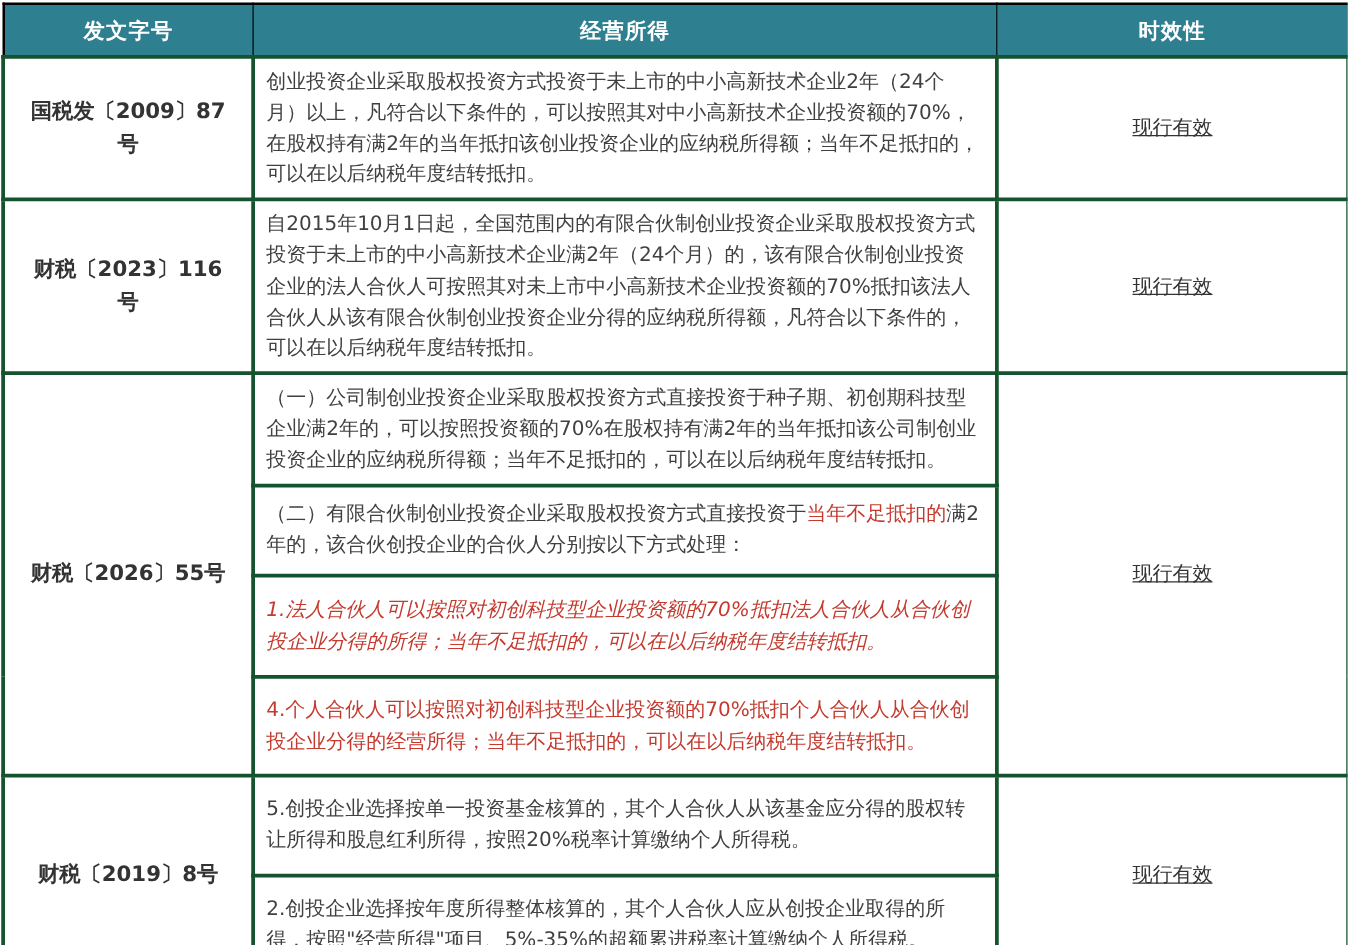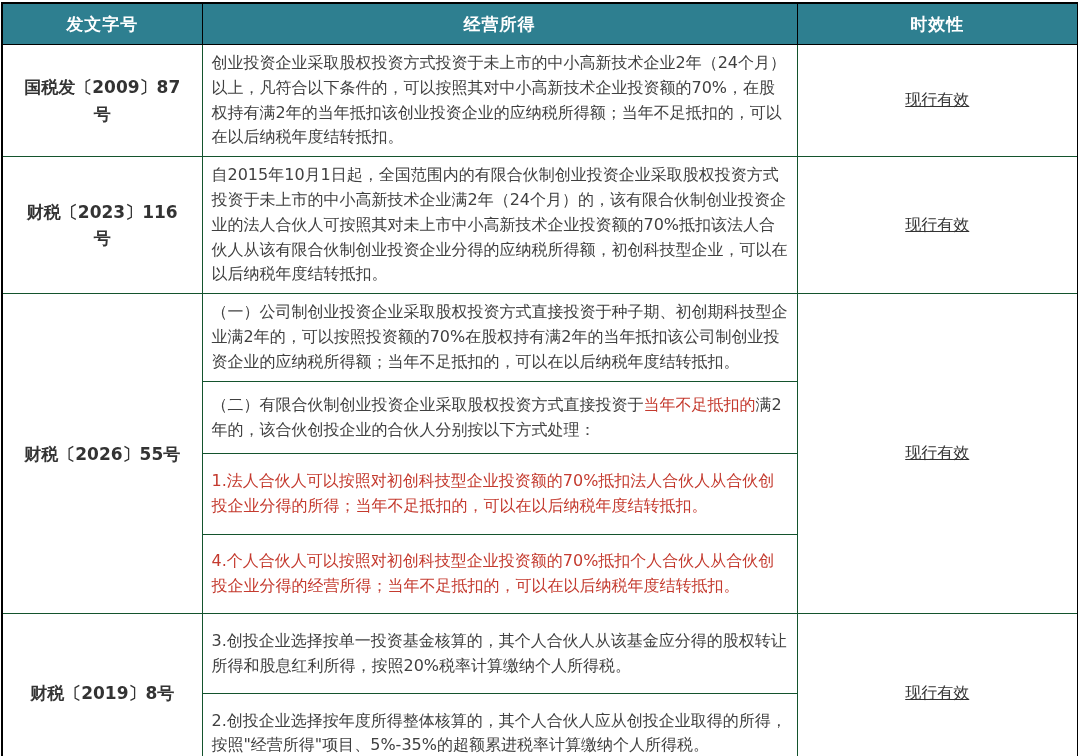--- a/index.html
+++ b/index.html
@@ -32,21 +32,21 @@
     color: #ffffff;
     font-size: 17px;
     font-weight: bold;
     text-align: center;
     vertical-align: middle;
     border: 1px solid #000000;
     height: 38px;
     letter-spacing: 1px;
   }
   .reg-table td {
-    border: 1px solid #14532d;
+    border: 3px solid #14532d;
     vertical-align: middle;
     font-size: 16px;
     color: #404040;
     line-height: 1.55;
     padding: 6px 9px;
     box-sizing: border-box;
     word-break: break-all;
     margin-left: 16px;
   }
   td.doc-cell {
@@ -64,21 +64,21 @@
     text-decoration: underline;
   }
   td.content-cell { text-align: left; }
   .t-red { color: #C43A2E; }
 
   tr.h-head  { height: 40px; }
   tr.h-r1    { height: 112px; }
   tr.h-r2    { height: 112px; }
   tr.h-c1    { height: 88px; }
   tr.h-c2    { height: 72px; }
-  tr.h-c3    { height: 81px; }
+  tr.h-c3    { height: 81px; font-style: italic; }
   tr.h-c4    { height: 79px; }
   tr.h-d1    { height: 80px; }
   tr.h-d2    { height: 80px; }
 </style>
 </head>
 <body>
 
 <div class="page">
   <table class="reg-table">
     <colgroup>
@@ -99,21 +99,21 @@
         <td class="doc-cell">国税发〔2009〕87号</td>
         <td class="content-cell">
           <span>创业投资企业采取股权投资方式投资于未上市的中小高新技术企业2年（24个月）以上，凡符合以下条件的，可以按照其对中小高新技术企业投资额的70%，在股权持有满2年的当年抵扣该创业投资企业的应纳税所得额；当年不足抵扣的，可以在以后纳税年度结转抵扣。</span>
         </td>
         <td class="validity-cell">现行有效</td>
       </tr>
 
       <tr class="h-r2">
         <td class="doc-cell">财税〔2023〕116号</td>
         <td class="content-cell">
-          <span>自2015年10月1日起，全国范围内的有限合伙制创业投资企业采取股权投资方式投资于未上市的中小高新技术企业满2年（24个月）的，该有限合伙制创业投资企业的法人合伙人可按照其对未上市中小高新技术企业投资额的70%抵扣该法人合伙人从该有限合伙制创业投资企业分得的应纳税所得额，初创科技型企业，可以在以后纳税年度结转抵扣。</span>
+          <span>自2015年10月1日起，全国范围内的有限合伙制创业投资企业采取股权投资方式投资于未上市的中小高新技术企业满2年（24个月）的，该有限合伙制创业投资企业的法人合伙人可按照其对未上市中小高新技术企业投资额的70%抵扣该法人合伙人从该有限合伙制创业投资企业分得的应纳税所得额，凡符合以下条件的，可以在以后纳税年度结转抵扣。</span>
         </td>
         <td class="validity-cell">现行有效</td>
       </tr>
 
       <tr class="h-c1">
         <td class="doc-cell" rowspan="4">财税〔2026〕55号</td>
         <td class="content-cell">
           <span>（一）公司制创业投资企业采取股权投资方式直接投资于种子期、初创期科技型企业满2年的，可以按照投资额的70%在股权持有满2年的当年抵扣该公司制创业投资企业的应纳税所得额；当年不足抵扣的，可以在以后纳税年度结转抵扣。</span>
         </td>
         <td class="validity-cell" rowspan="4">现行有效</td>
@@ -130,21 +130,21 @@
       </tr>
       <tr class="h-c4">
         <td class="content-cell">
           <span class="t-red">4.个人合伙人可以按照对初创科技型企业投资额的70%抵扣个人合伙人从合伙创投企业分得的经营所得；当年不足抵扣的，可以在以后纳税年度结转抵扣。</span>
         </td>
       </tr>
 
       <tr class="h-d1">
         <td class="doc-cell" rowspan="2">财税〔2019〕8号</td>
         <td class="content-cell">
-          <span>3.创投企业选择按单一投资基金核算的，其个人合伙人从该基金应分得的股权转让所得和股息红利所得，按照20%税率计算缴纳个人所得税。</span>
+          <span>5.创投企业选择按单一投资基金核算的，其个人合伙人从该基金应分得的股权转让所得和股息红利所得，按照20%税率计算缴纳个人所得税。</span>
         </td>
         <td class="validity-cell" rowspan="2">现行有效</td>
       </tr>
       <tr class="h-d2">
         <td class="content-cell">
           <span>2.创投企业选择按年度所得整体核算的，其个人合伙人应从创投企业取得的所得，按照"经营所得"项目、5%-35%的超额累进税率计算缴纳个人所得税。</span>
         </td>
       </tr>
     </tbody>
   </table>

